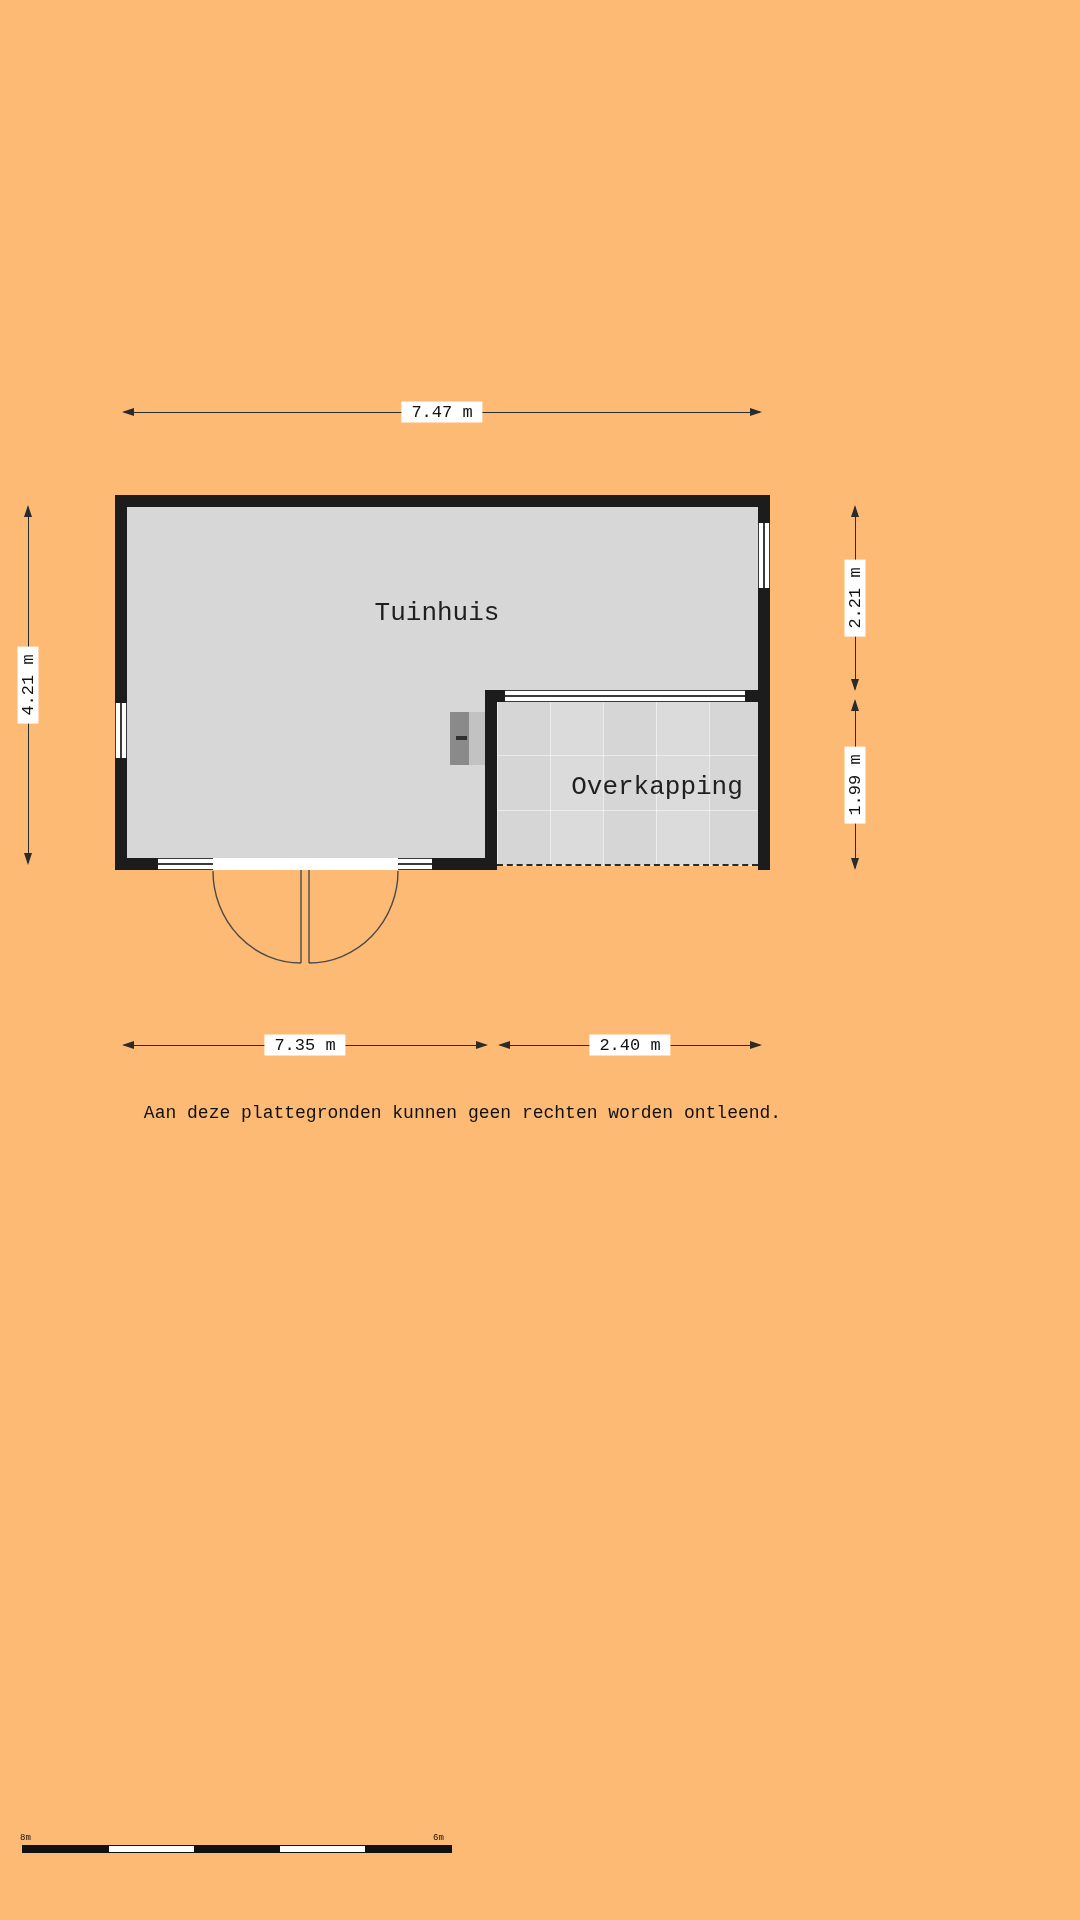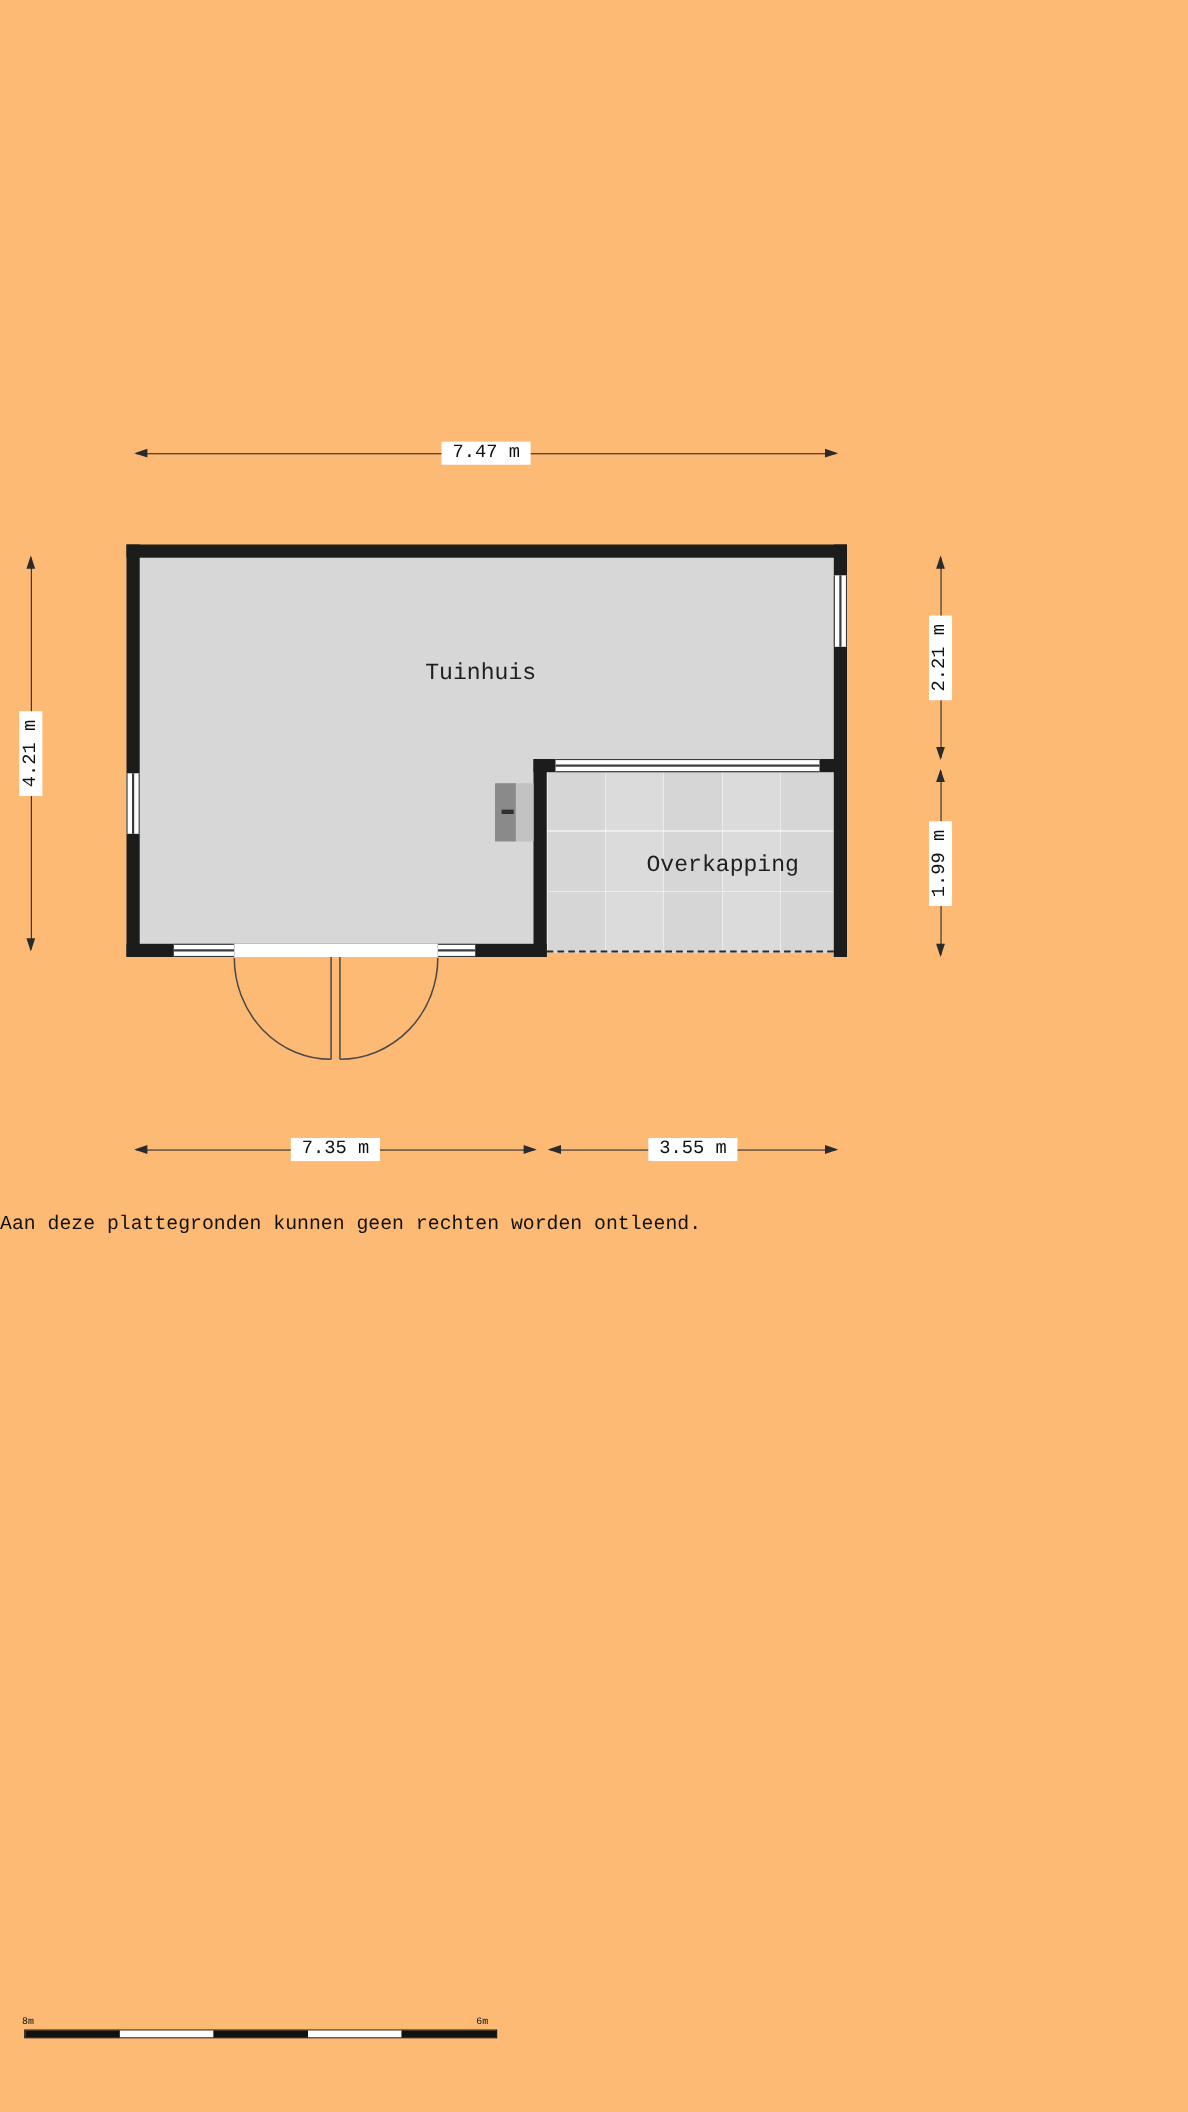--- a/index.html
+++ b/index.html
@@ -32,29 +32,29 @@
       repeating-linear-gradient(0deg, rgba(255,255,255,0.5) 0 1px, transparent 1px 55px),
       repeating-linear-gradient(90deg, rgba(0,0,0,0.025) 0 53px, transparent 53px 106px);}
   .win-v{position:absolute;width:12px;background:#fff;box-sizing:border-box;
       border-left:1.5px solid #3a3a3a;border-right:1.5px solid #3a3a3a;}
   .win-v i{position:absolute;left:50%;top:0;bottom:0;width:1.5px;margin-left:-0.75px;background:#3a3a3a;}
   .win-h{position:absolute;height:12px;background:#fff;box-sizing:border-box;
       border-top:1.5px solid #3a3a3a;border-bottom:1.5px solid #3a3a3a;}
   .win-h i{position:absolute;top:50%;left:0;right:0;height:1.5px;margin-top:-0.75px;background:#3a3a3a;}
   .door-gap{position:absolute;background:#ffffff;}
   .dashed-open{position:absolute;border-top:2.5px dashed #2a2a2a;}
-  .room-label{position:absolute;transform:translate(-50%,-50%);font-size:21px;color:#1f1f1f;white-space:nowrap;}
+  .room-label{position:absolute;transform:translate(-50%,-50%);font-size:26px;color:#1f1f1f;white-space:nowrap;}
 
   .fixture{position:absolute;}
   .fixture .fx-dark{position:absolute;left:0;top:0;width:19px;height:100%;background:#8a8a8a;}
   .fixture .fx-light{position:absolute;left:19px;top:0;right:0;height:100%;background:#c2c2c2;}
   .fixture .fx-bar{position:absolute;left:6px;top:24px;width:11px;height:4px;background:#2f2f2f;}
 
   
-  .disclaimer{position:absolute;left:0;top:1103px;width:925px;font-size:18px;color:#111;}
+  .disclaimer{position:absolute;left:0;top:1103px;width:925px;text-align:center;font-size:18px;color:#111;}
   .scalebar{position:absolute;left:22px;top:1845px;width:428px;height:6px;border:1px solid #111;display:flex;}
   .scalebar .seg{flex:1;}
   .seg.b{background:#111;}
   .seg.w{background:#fff;}
   .scalelabel{position:absolute;font-size:9px;color:#111;}
 </style>
 </head>
 <body>
 
 <div id="page">
@@ -124,21 +124,21 @@
 
   <div class="room-label" style="left:437px;top:613px;">Tuinhuis</div>
   <div class="room-label" style="left:657px;top:787px;">Overkapping</div>
 
   <div class="dim dim-h" style="left:122px;top:1037px;width:366px;height:16px;">
     <div class="line"></div>
     <span class="dlabel">7.35 m</span>
   </div>
   <div class="dim dim-h" style="left:498px;top:1037px;width:264px;height:16px;">
     <div class="line"></div>
-    <span class="dlabel">3.55 m</span>
+    <span class="dlabel">2.40 m</span>
   </div>
 
   <div class="disclaimer">Aan deze plattegronden kunnen geen rechten worden ontleend.</div>
 
   <span class="scalelabel" style="left:20px;top:1833px;">8m</span>
   <span class="scalelabel" style="left:433px;top:1833px;">6m</span>
   <div class="scalebar">
     <div class="seg b"></div>
     <div class="seg w"></div>
     <div class="seg b"></div>

